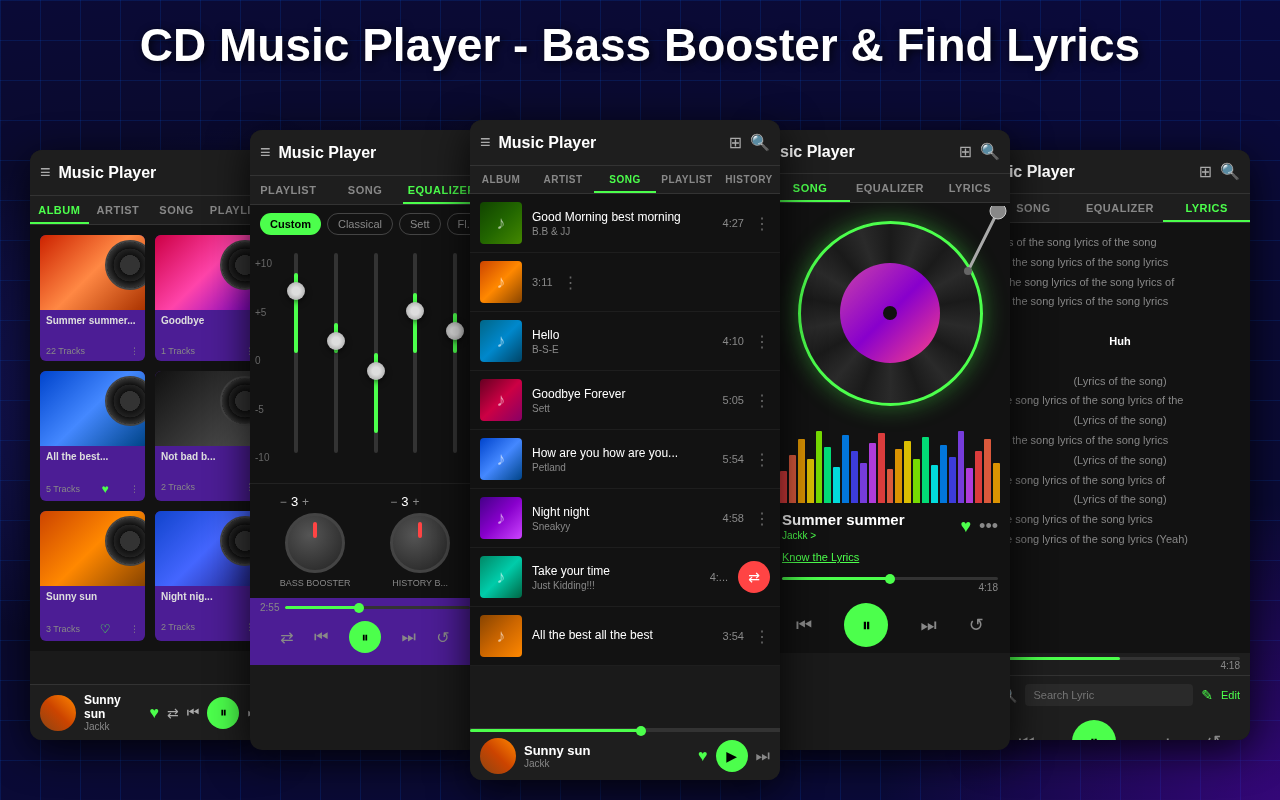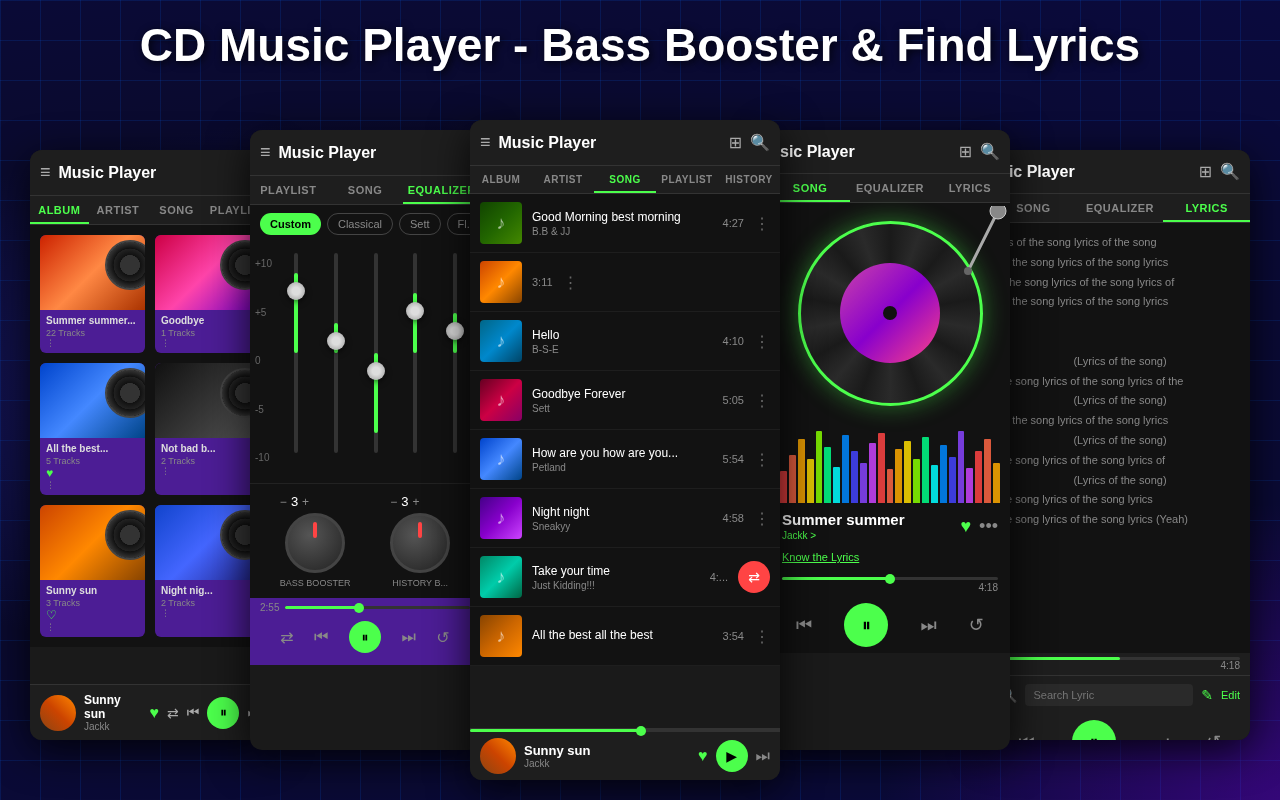--- a/index.html
+++ b/index.html
@@ -178,21 +178,21 @@
     .vinyl-overlay {
       position: absolute;
       right: -10px; top: 5px;
       width: 50px; height: 50px;
       border-radius: 50%;
       background: radial-gradient(circle, #333 30%, #111 31%, #222 50%, #111 51%, #333 70%, #111 71%);
       border: 2px solid #444;
     }
     .album-info { padding: 5px 6px; }
     .album-name { color: #ddd; font-size: 10px; font-weight: 600; }
-    .album-tracks { color: #888; font-size: 9px; margin-top: 2px; display: flex; justify-content: space-between; flex-direction: column; }
+    .album-tracks { color: #888; font-size: 9px; margin-top: 20px; display: flex; align-items: center; justify-content: space-between; }
     .heart-icon { color: #4cff4c; font-size: 12px; }
 
     
     .mini-player {
       position: absolute;
       bottom: 0; left: 0; right: 0;
       background: #1e1e1e;
       padding: 8px 10px;
       display: flex;
       align-items: center;
@@ -839,20 +839,21 @@
       <div class="tab"><span>EQUALIZER</span></div>
       <div class="tab active"><span>LYRICS</span></div>
     </div>
 
     <div class="lyrics-content">
       <div>ics of the song lyrics of the song</div>
       <div>of the song lyrics of the song lyrics</div>
       <div>f the song lyrics of the song lyrics of</div>
       <div>of the song lyrics of the song lyrics</div>
       <br>
+      <div style="text-align:center;color:white;font-weight:700;">Huh</div>
       <br>
       <div style="text-align:center;">(Lyrics of the song)</div>
       <div>he song lyrics of the song lyrics of the</div>
       <div style="text-align:center;">(Lyrics of the song)</div>
       <div>of the song lyrics of the song lyrics</div>
       <div style="text-align:center;">(Lyrics of the song)</div>
       <div>he song lyrics of the song lyrics of</div>
       <div style="text-align:center;">(Lyrics of the song)</div>
       <div>he song lyrics of the song lyrics</div>
       <div>he song lyrics of the song lyrics (Yeah)</div>

